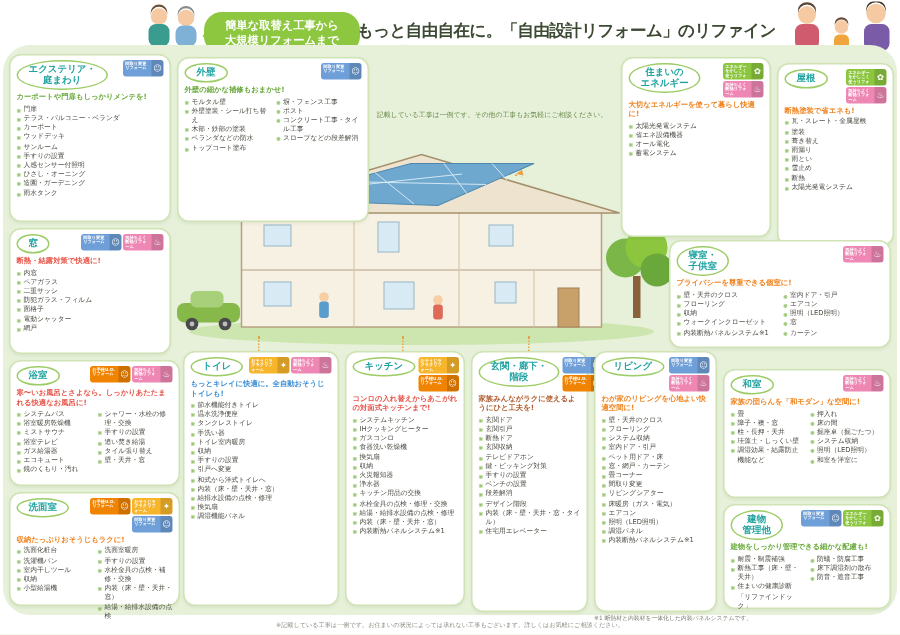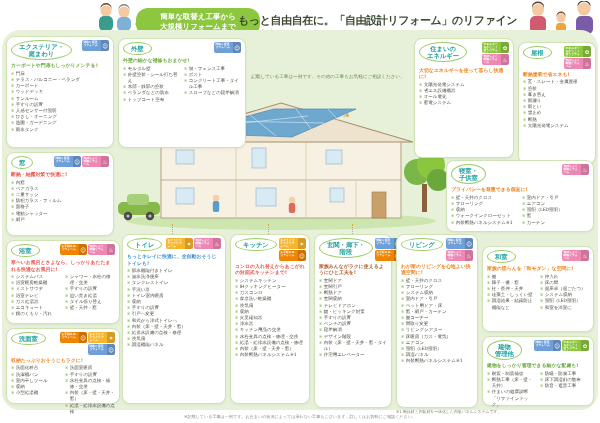--- a/index.html
+++ b/index.html
@@ -1,20 +1,20 @@
 <!DOCTYPE html>
 <html><head>
 <meta charset="utf-8">
 <style>
   html,body{margin:0;padding:0;}
   body{width:600px;height:423px;font-family:"DejaVu Sans","Liberation Sans",sans-serif;background:#ffffff;overflow:hidden;position:relative;}
   .page{position:absolute;inset:0;}
   
   .headline{position:absolute;left:238px;top:13px;width:290px;font-size:11px;font-weight:bold;color:#3d4a33;letter-spacing:-0.4px;}
-  .bubble{position:absolute;left:136px;top:8px;width:100px;background:#8dc63f;border-radius:12px;color:#fff;font-size:7.5px;font-weight:bold;text-align:center;line-height:1.3;padding:4px 12px;white-space:pre-line;}
+  .bubble{position:absolute;left:136px;top:8px;width:100px;background:#8dc63f;border-radius:12px;color:#fff;font-size:7.5px;font-weight:bold;text-align:center;line-height:1.3;padding:4px 2px;white-space:pre-line;}
   .bubble:after{content:"";position:absolute;left:-5px;top:12px;border:4px solid transparent;border-right-color:#8dc63f;}
   
   .panel{position:absolute;left:2px;top:30px;width:596px;height:380px;background:#e7f1da;border-radius:18px;}
   
   .banner{position:absolute;left:252px;top:44px;width:150px;height:26px;background:#8dc63f;border-radius:7px;color:#fff;font-size:13px;font-weight:bold;text-align:center;line-height:26px;letter-spacing:0.5px;}
   .banner-sub{position:absolute;left:228px;top:74px;width:200px;text-align:center;font-size:4.6px;color:#6a8a4a;}
   
   .box{position:absolute;background:#fff;border:1px solid #cfe3b4;border-radius:8px;padding:3px 4px;box-sizing:border-box;box-shadow:0 1px 2px rgba(60,90,40,.08);}
   .box-head{display:flex;justify-content:space-between;align-items:flex-start;gap:2px;}
   .oval{border:1.5px solid #9ccc65;border-radius:50%;background:#fff;color:#1fa3a0;font-weight:bold;font-size:6.3px;line-height:1.15;text-align:center;padding:2px 7px;white-space:pre-line;flex:0 0 auto;}

